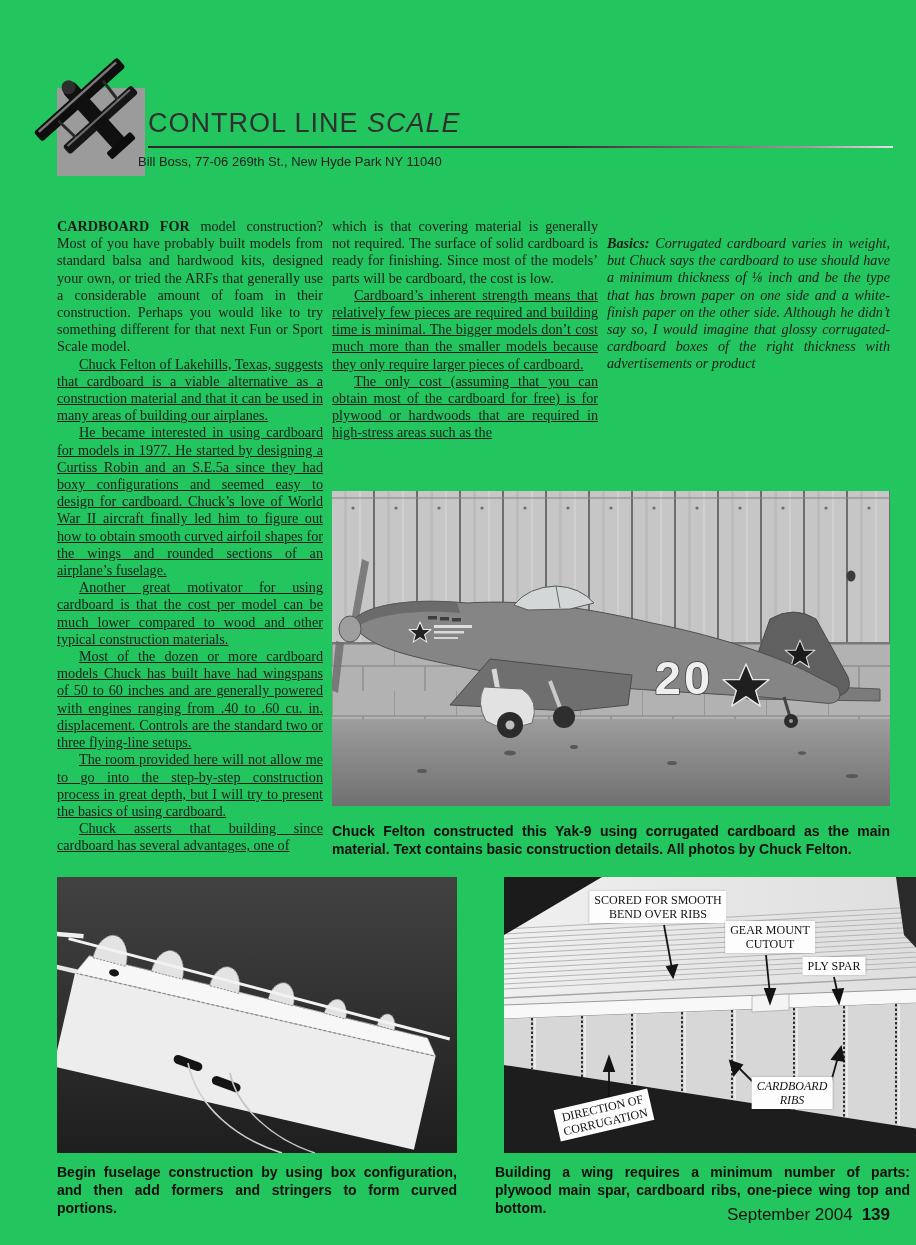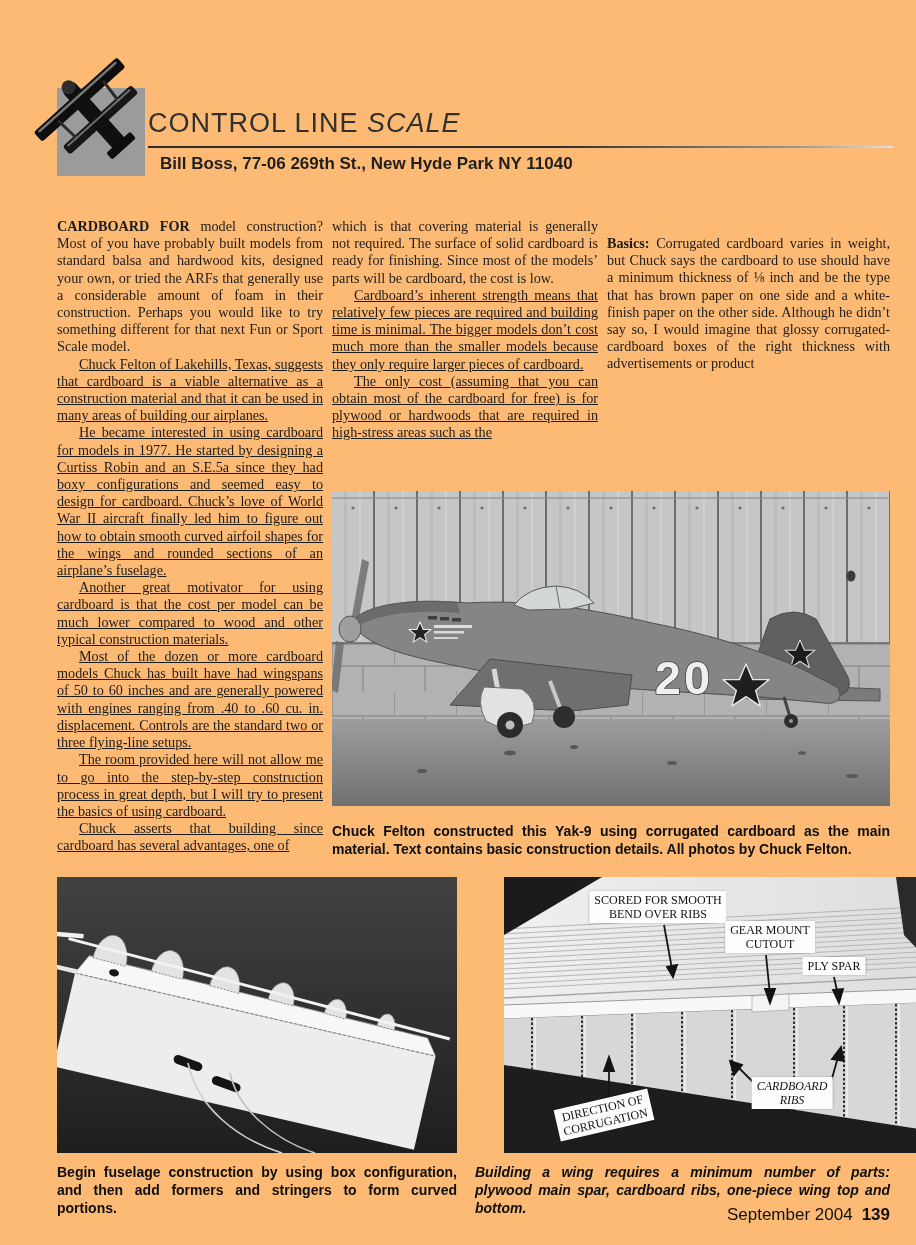--- a/index.html
+++ b/index.html
@@ -1,46 +1,46 @@
 <!DOCTYPE html>
 <html><head>
 <meta charset="utf-8">
 <style>
   html,body{margin:0;padding:0;background:#fff;}
-  .page{position:relative;width:916px;height:1245px;background:#fdba74;overflow:hidden;
+  .page{position:relative;width:916px;height:1245px;background:#22c55e;overflow:hidden;
         font-family:"Liberation Serif",serif;color:#1c1c1c;}
   
   .logo-square{position:absolute;left:57px;top:88px;width:88px;height:88px;background:#9b9b9b;}
   .logo-svg{position:absolute;left:34px;top:54px;width:136px;height:142px;overflow:visible;}
   .mast{position:absolute;left:148px;top:108px;width:745px;}
   .mast h1{margin:0;font-family:"Liberation Sans",sans-serif;font-weight:400;font-size:27px;
            letter-spacing:1px;color:#303030;}
   .mast h1 .it{font-style:italic;}
   .rule{position:absolute;left:148px;top:146px;width:745px;height:2px;
         background:linear-gradient(to right,#2b2b2b 0%,#2e2e2e 55%,#9a9a9a 88%,#e2e2e2 100%);}
-  .byline{position:absolute;left:160px;top:154px;font-family:"Liberation Sans",sans-serif;
-          font-size:17px;color:#1f1f1f;font-weight:bold;}
+  .byline{position:absolute;left:138px;top:154px;font-family:"Liberation Sans",sans-serif;
+          font-size:13px;color:#1f1f1f;}
   
   .col{position:absolute;top:218px;font-size:14.2px;line-height:17.2px;text-align:justify;}
   .col p{margin:0;}
   .col p.ind{text-indent:22px;text-decoration:underline;}
-  .col p.gap{margin-top:17px;}
+  .col p.gap{margin-top:17px;font-style:italic;}
   .lead{font-weight:bold;}
   #col1{left:57px;width:266px;}
   #col2{left:332px;width:266px;}
   #col3{left:607px;width:283px;}
   
   figure{margin:0;padding:0;}
   .yak{position:absolute;left:332px;top:491px;width:604px;height:315px;}
   .yak-cap{position:absolute;left:332px;top:822px;width:558px;}
   .photo-cap{font-family:"Liberation Sans",sans-serif;font-weight:bold;font-size:14px;
              line-height:18px;color:#0e0e0e;text-align:justify;}
   .fus{position:absolute;left:57px;top:877px;width:400px;height:276px;}
   .fus-cap{position:absolute;left:57px;top:1163px;width:400px;}
-  .wing-cap{position:absolute;left:475px;top:1163px;width:415px;font-style:italic;}
+  .wing-cap{position:absolute;left:495px;top:1163px;width:415px;}
   .wing-wrap{position:absolute;left:475px;top:877px;width:415px;height:276px;margin-left:29px;}
   .wlabel{position:absolute;background:#fdfdfd;color:#111;font-family:"Liberation Serif",serif;
           font-size:12px;line-height:14px;text-align:center;padding:2px 5px;white-space:nowrap;
           transform:translateX(-50%);box-shadow:0 0 2px rgba(0,0,0,.25);}
   .wlabel.rot{transform:translateX(-50%) rotate(-13deg);}
   svg{display:block;}
   
   .footer{position:absolute;right:26px;top:1205px;font-family:"Liberation Sans",sans-serif;
           font-size:17px;color:#111;}
   .footer .pg{font-weight:bold;margin-left:9px;}

